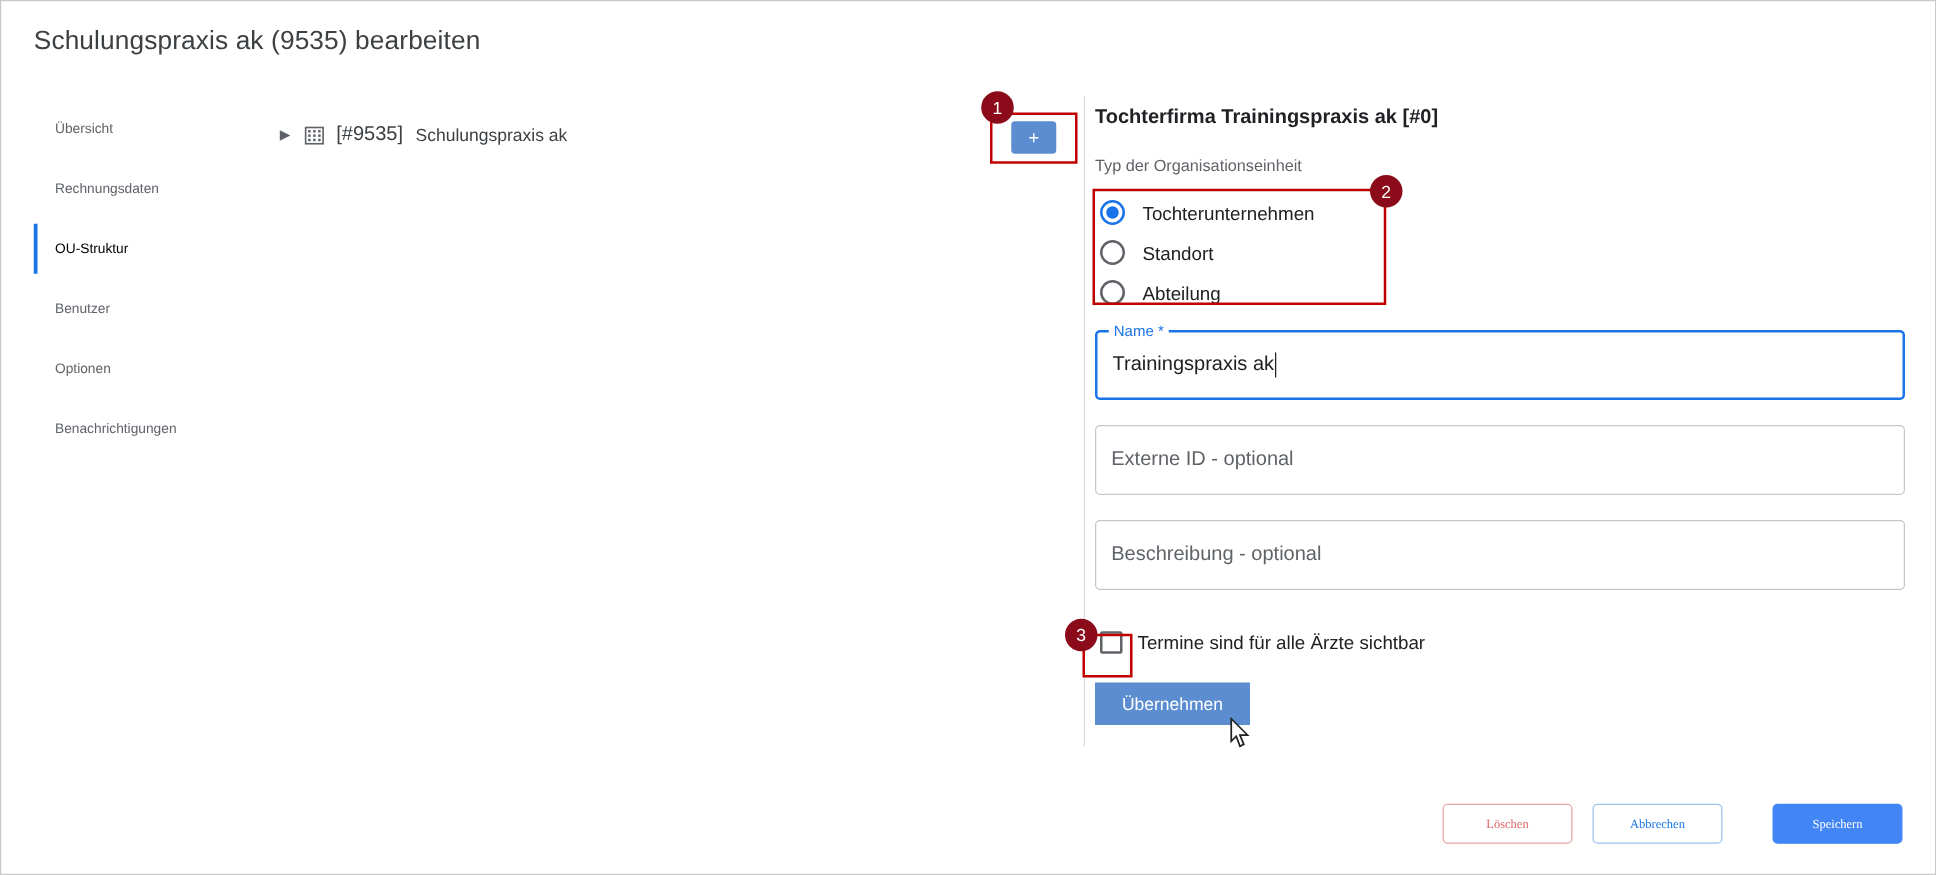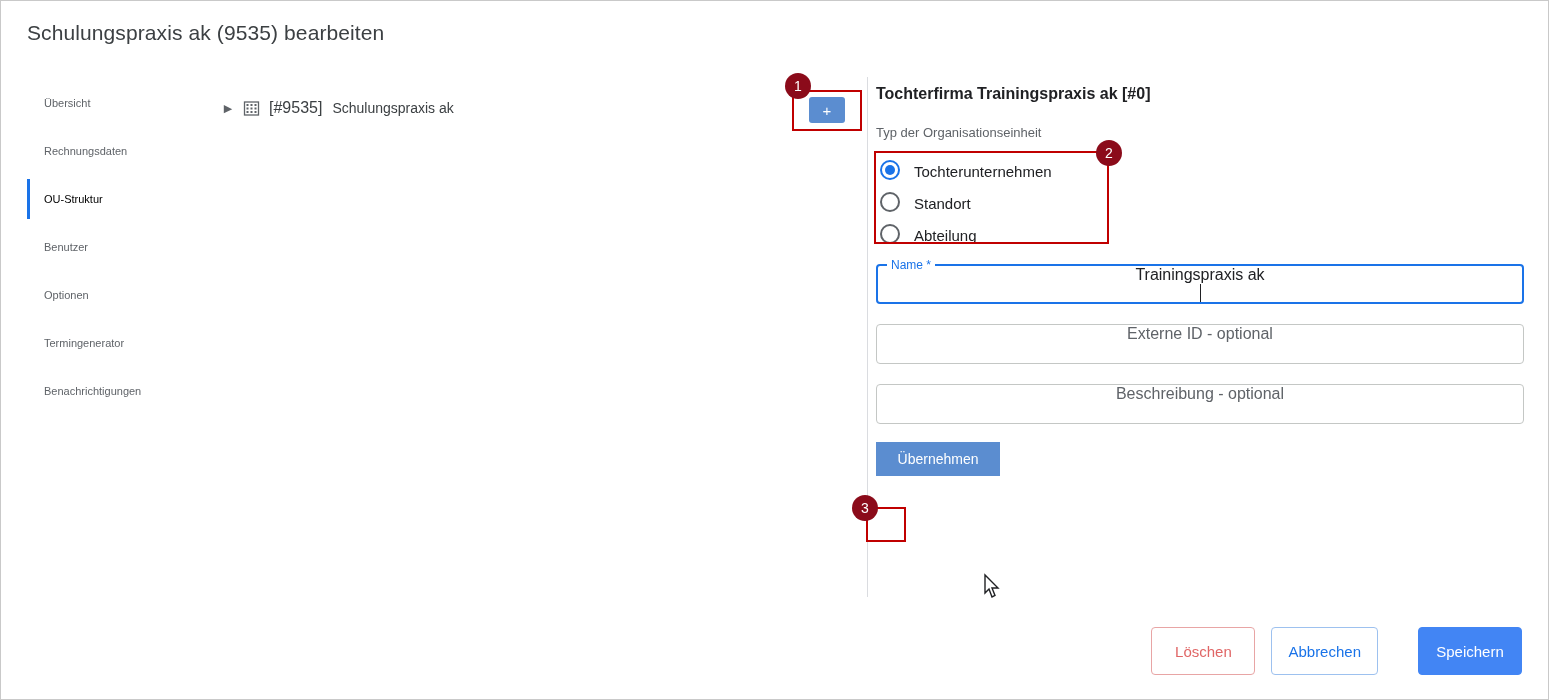--- a/index.html
+++ b/index.html
@@ -154,30 +154,29 @@
     border-radius: 50%;
     background: #1a73e8;
   }
   .radio-label {
     font-size: 15px;
     color: #202124;
   }
   
   .tf {
     position: relative;
-    height: 40px;
+    height: 56px;
     border: 1px solid #c4c7c5;
     border-radius: 4px;
     box-sizing: border-box;
     margin-top: 20px;
     display: flex;
     align-items: center;
     padding: 0 12px;
     background: #fff;
-    flex-direction: column;
   }
   .tf.focused {
     border: 2px solid #1a73e8;
   }
   .tf .legend {
     position: absolute;
     top: -8px;
     left: 9px;
     background: #fff;
     padding: 0 4px;
@@ -254,25 +253,25 @@
   }
   
   .footer {
     position: absolute;
     right: 26px;
     bottom: 24px;
     display: flex;
     gap: 16px;
   }
   .btn {
-    height: 48px;
+    height: 32px;
     min-width: 104px;
     border-radius: 4px;
-    font-size: 15px;
-    font-family: Liberation Sans, sans-serif;
+    font-size: 10px;
+    font-family: Liberation Serif, serif;
     cursor: pointer;
     padding: 0 16px;
     background: #fff;
   }
   .btn-delete {
     border: 1px solid #e8a5a5;
     color: #e06666;
   }
   .btn-cancel {
     border: 1px solid #9dc1ef;
@@ -315,21 +314,20 @@
 <div class="screen">
 
   <div class="dialog-title">Schulungspraxis ak (9535) bearbeiten</div>
 
   <div class="nav">
     <div class="nav-item"><span>Übersicht</span></div>
     <div class="nav-item"><span>Rechnungsdaten</span></div>
     <div class="nav-item active"><span>OU-Struktur</span></div>
     <div class="nav-item"><span>Benutzer</span></div>
     <div class="nav-item"><span>Optionen</span></div>
-    <div class="nav-item"><span>Termingenerator</span></div>
     <div class="nav-item"><span>Benachrichtigungen</span></div>
   </div>
 
   <div class="tree-row">
     <span class="tree-arrow">▶</span>
     <span class="tree-icon">
       <svg width="17" height="17" viewBox="0 0 17 17" aria-hidden="true">
         <rect x="1.5" y="2" width="14" height="13" fill="none" stroke="#5f6368" stroke-width="1.3"></rect>
         <rect x="3.5" y="4" width="2" height="2" fill="#5f6368"></rect>
         <rect x="7.5" y="4" width="2" height="2" fill="#5f6368"></rect>
@@ -377,20 +375,24 @@
     </div>
 
     <div class="tf">
       <span class="ph">Externe ID - optional</span>
     </div>
 
     <div class="tf">
       <span class="ph">Beschreibung - optional</span>
     </div>
 
+    <div class="cb-row">
+      <span class="cb"></span>
+      <span class="cb-label">Termine sind für alle Ärzte sichtbar</span>
+    </div>
 
     <button class="apply-btn">Übernehmen</button>
   </div>
 
   <div class="footer">
     <button class="btn btn-delete">Löschen</button>
     <button class="btn btn-cancel">Abbrechen</button>
     <button class="btn btn-save">Speichern</button>
   </div>
 

